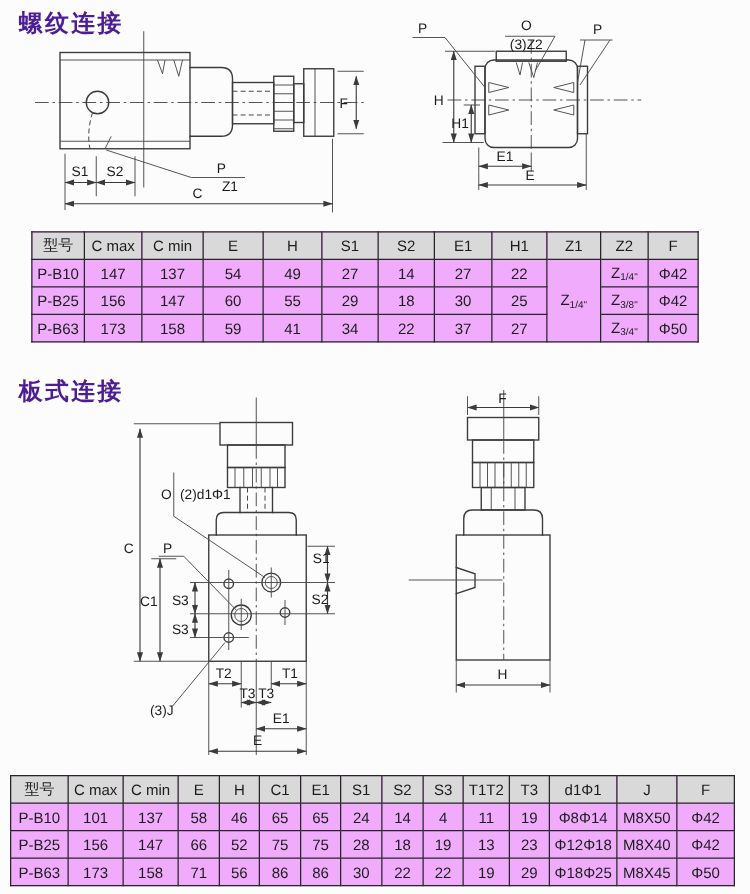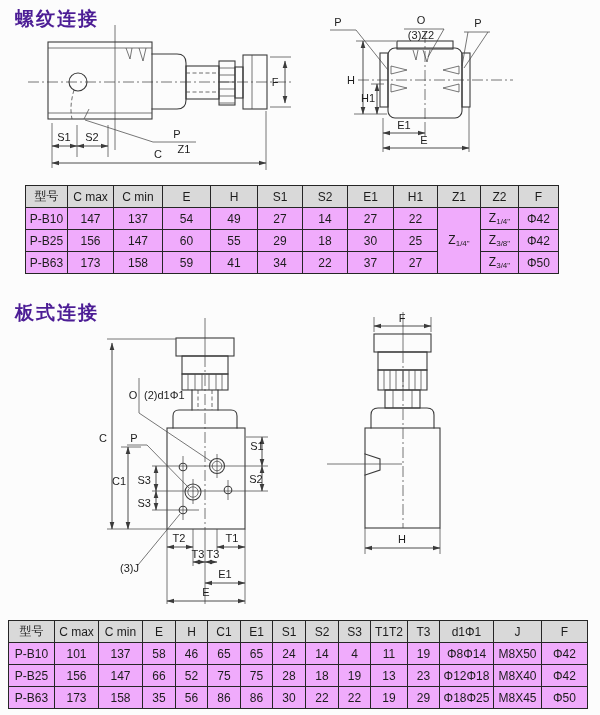--- a/index.html
+++ b/index.html
@@ -379,21 +379,21 @@
         <td>13</td>
         <td>23</td>
         <td>Φ12Φ18</td>
         <td>M8X40</td>
         <td>Φ42</td>
       </tr>
       <tr>
         <td>P-B63</td>
         <td>173</td>
         <td>158</td>
-        <td>35</td>
+        <td>71</td>
         <td>56</td>
         <td>86</td>
         <td>86</td>
         <td>30</td>
         <td>22</td>
         <td>22</td>
         <td>19</td>
         <td>29</td>
         <td>Φ18Φ25</td>
         <td>M8X45</td>

